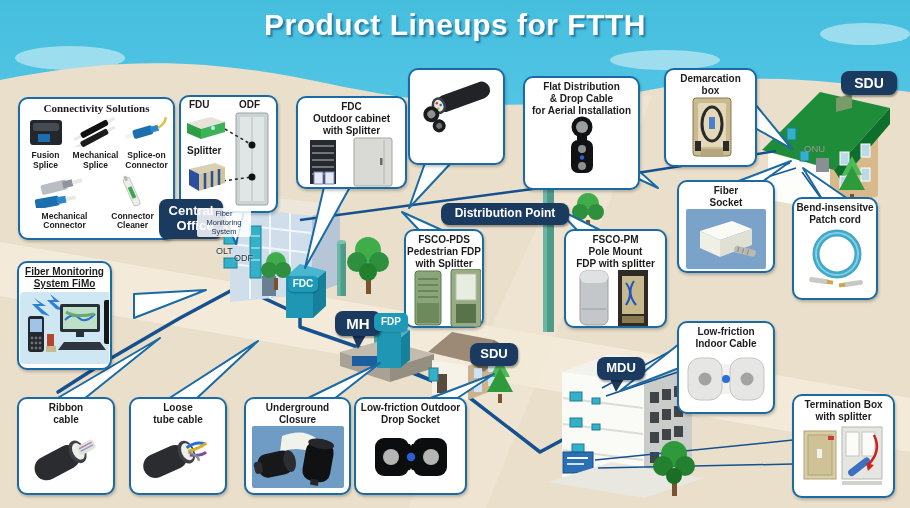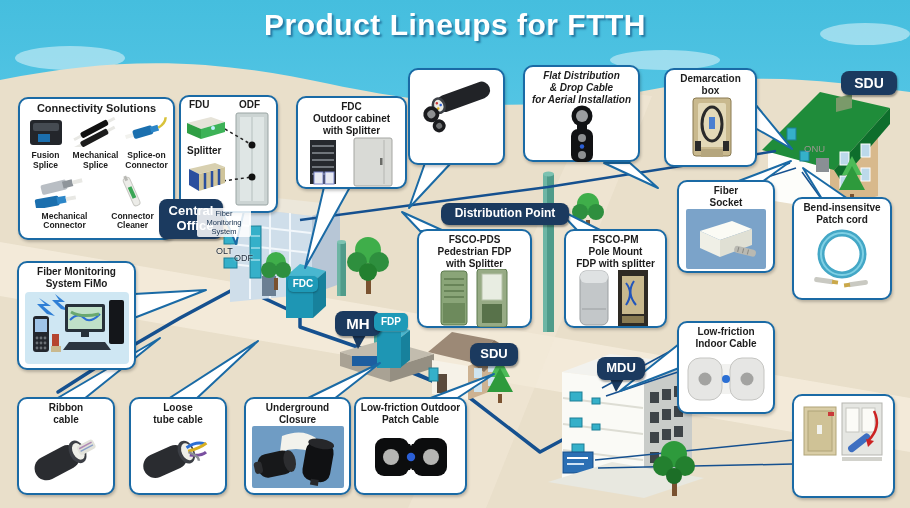--- a/index.html
+++ b/index.html
@@ -7,21 +7,21 @@
     background:linear-gradient(180deg,#45bede 0%,#5cc9e8 35%,#86d8ef 60%,#9fe0f3 75%);
     font-family:"Liberation Sans","DejaVu Sans",sans-serif;}
   .scene{position:absolute;left:0;top:0;z-index:1;}
   .title{position:absolute;top:8px;left:0;width:100%;text-align:center;color:#ffffff;
     font-size:30px;font-weight:bold;letter-spacing:.5px;z-index:7;
     text-shadow:2px 2px 2px rgba(10,60,110,.55);}
   .callout{position:absolute;background:#ffffff;border:2px solid #1a6aa5;border-radius:10px;
     box-shadow:1px 2px 3px rgba(0,0,0,.22);box-sizing:border-box;z-index:5;padding:3px 1px 1px 1px;}
   .box-title{font-size:10px;font-weight:bold;color:#1c1c1c;text-align:center;
     white-space:pre-line;line-height:1.18;}
-  .box-title.big{font-size:11px;}
+  .box-title.big{font-size:11px;font-family:Liberation Serif, serif;}
   .imgwrap{display:flex;justify-content:center;align-items:center;}
   .badge{position:absolute;background:#1b3a5f;color:#fff;font-weight:bold;text-align:right;
     border-radius:8px;box-shadow:1px 2px 2px rgba(0,0,0,.35);white-space:pre-line;z-index:6;
     display:flex;align-items:center;justify-content:center;line-height:1.15;}
   .badge.teal{background:#1e9ab8;border-radius:5px;box-shadow:0 1px 2px rgba(0,0,0,.3);}
   .mini-label{font-size:8.5px;font-weight:bold;color:#1c1c1c;text-align:center;
     white-space:pre-line;line-height:1.15;}
   .scene-label{position:absolute;z-index:6;font-weight:normal;white-space:pre-line;text-align:center;}
   .conn-grid{display:flex;flex-wrap:wrap;justify-content:center;margin-top:2px;}
   .conn-item{text-align:center;}
@@ -404,21 +404,21 @@
         <g transform="rotate(-34 26 44)">
           <circle cx="22" cy="38" r="8" fill="#1a1b1e"></circle>
             <circle cx="22" cy="38" r="4" fill="#8e9092"></circle>
           <circle cx="22" cy="52" r="6.5" fill="#1a1b1e"></circle>
             <circle cx="22" cy="52" r="3" fill="#6e7072"></circle>
         </g>
       </svg>
     </div>
   </div>
 
-  <div class="callout" style="left:523px;top:65px;width:117px;height:97px;font-style:italic;">
+  <div class="callout" style="left:523px;top:76px;width:117px;height:114px;">
     <div class="box-title">Flat Distribution
 &amp; Drop Cable
 for Aerial Installation</div>
     <div class="imgwrap">
       <svg width="60" height="58">
         <circle cx="30" cy="11" r="10.5" fill="#111214"></circle>
         <circle cx="30" cy="11" r="6" fill="#9c9ea0"></circle>
         <rect x="25" y="19" width="10" height="6" fill="#111214"></rect>
         <rect x="19" y="24" width="22" height="33" rx="7" fill="#111214"></rect>
         <circle cx="30" cy="33" r="4" fill="#8e9092"></circle>
@@ -456,40 +456,40 @@
         <g transform="rotate(14 56 42)">
           <rect x="48" y="38" width="22" height="7" rx="3" fill="#b9b9b2"></rect>
           <line x1="52" y1="39" x2="52" y2="44" stroke="#8a8a84"></line>
             <line x1="57" y1="39" x2="57" y2="44" stroke="#8a8a84"></line>
             <line x1="62" y1="39" x2="62" y2="44" stroke="#8a8a84"></line>
         </g>
       </svg>
     </div>
   </div>
 
-  <div class="callout" style="left:792px;top:197px;width:100px;height:103px;">
+  <div class="callout" style="left:792px;top:197px;width:86px;height:103px;">
     <div class="box-title">Bend-insensitve
 Patch cord</div>
     <div class="imgwrap">
       <svg width="84" height="66">
         <circle cx="42" cy="28" r="21" fill="none" stroke="#43a7c6" stroke-width="7"></circle>
         <circle cx="42" cy="28" r="21" fill="none" stroke="#7fd0e4" stroke-width="2"></circle>
         <g transform="rotate(8 30 56)">
           <rect x="14" y="53" width="20" height="5" rx="2" fill="#c9c9c2"></rect>
           <rect x="32" y="53.5" width="6" height="4" fill="#caa84a"></rect>
         </g>
         <g transform="rotate(-8 58 58)">
           <rect x="48" y="55" width="20" height="5" rx="2" fill="#c9c9c2"></rect>
           <rect x="44" y="55.5" width="6" height="4" fill="#caa84a"></rect>
         </g>
       </svg>
     </div>
   </div>
 
-  <div class="callout" style="left:17px;top:261px;width:119px;height:109px;">
+  <div class="callout" style="left:17px;top:261px;width:95px;height:109px;text-decoration:underline;">
     <div class="box-title">Fiber Monitoring
 System FiMo</div>
     <div class="imgwrap">
       <svg width="104" height="74">
         <rect x="0" y="2" width="104" height="72" rx="4" fill="#cfe7f3"></rect>
         <polygon points="14,8 26,16 18,16 30,26 22,24 12,14 20,14" fill="#2f7fd6"></polygon>
         <polygon points="30,4 40,12 33,12 44,21 36,19 27,10 34,10" fill="#2f7fd6"></polygon>
         <rect x="84" y="10" width="15" height="44" rx="2" fill="#14161a"></rect>
         <rect x="40" y="14" width="40" height="28" rx="2" fill="#27313a"></rect>
         <rect x="43" y="17" width="34" height="22" fill="#bfe0c8"></rect>
@@ -509,21 +509,21 @@
           <circle cx="12" cy="58" r="1.4"></circle>
             <circle cx="16" cy="58" r="1.4"></circle>
             <circle cx="20" cy="58" r="1.4"></circle>
         </g>
         <rect x="27" y="44" width="7" height="14" fill="#b5452f"></rect>
         <rect x="26" y="56" width="10" height="6" fill="#c9b98e"></rect>
       </svg>
     </div>
   </div>
 
-  <div class="callout" style="left:417px;top:229px;width:115px;height:99px;">
+  <div class="callout" style="left:404px;top:229px;width:80px;height:99px;">
     <div class="box-title">FSCO-PDS
 Pedestrian FDP
 with Splitter</div>
     <div class="imgwrap">
       <svg width="84" height="58">
         <rect x="8" y="2" width="26" height="54" rx="3" fill="#8aa578" stroke="#5c7a4e"></rect>
         <g stroke="#5c7a4e" stroke-width="1.5">
           <line x1="11" y1="10" x2="31" y2="10"></line>
             <line x1="11" y1="16" x2="31" y2="16"></line>
           <line x1="11" y1="22" x2="31" y2="22"></line>
@@ -622,36 +622,38 @@
           <rect x="52" y="16" width="28" height="40" rx="10" fill="#101113"></rect>
           <ellipse cx="66" cy="18" rx="13" ry="5" fill="#26272a"></ellipse>
           <rect x="62" y="54" width="8" height="6" fill="#26272a"></rect>
         </g>
       </svg>
     </div>
   </div>
 
   <div class="callout" style="left:354px;top:397px;width:113px;height:98px;">
     <div class="box-title">Low-friction Outdoor
-Patch Cable</div>
+Drop Socket</div>
     <div class="imgwrap">
       <svg width="96" height="60">
         <rect x="12" y="12" width="34" height="38" rx="9" fill="#0c0d0e"></rect>
         <rect x="50" y="12" width="34" height="38" rx="9" fill="#0c0d0e"></rect>
         <rect x="40" y="18" width="16" height="26" fill="#0c0d0e"></rect>
         <polygon points="44,12 52,12 48,20" fill="#ffffff"></polygon>
         <polygon points="44,50 52,50 48,42" fill="#ffffff"></polygon>
         <circle cx="28" cy="31" r="8" fill="#b5b5b3"></circle>
         <circle cx="68" cy="31" r="8" fill="#b5b5b3"></circle>
         <circle cx="48" cy="31" r="4.2" fill="#2b5fd6"></circle>
       </svg>
     </div>
   </div>
 
   <div class="callout" style="left:792px;top:394px;width:103px;height:104px;">
+    <div class="box-title">Termination Box
+with splitter</div>
     <div class="imgwrap">
       <svg width="88" height="66">
         <rect x="4" y="8" width="32" height="48" fill="#d9cda6" stroke="#b0a478"></rect>
         <rect x="8" y="12" width="24" height="40" fill="#cfc296" stroke="#b0a478"></rect>
         <rect x="17" y="26" width="5" height="9" fill="#f2f2ec"></rect>
         <rect x="28" y="13" width="6" height="4" fill="#c93a3a"></rect>
         <rect x="42" y="4" width="40" height="52" fill="#e5e6e2" stroke="#b5b5b0"></rect>
         <rect x="46" y="9" width="13" height="24" fill="#fbfbf7" stroke="#c5c5c0"></rect>
         <rect x="62" y="9" width="13" height="24" fill="#fbfbf7" stroke="#c5c5c0"></rect>
         <g transform="rotate(-38 58 44)">

